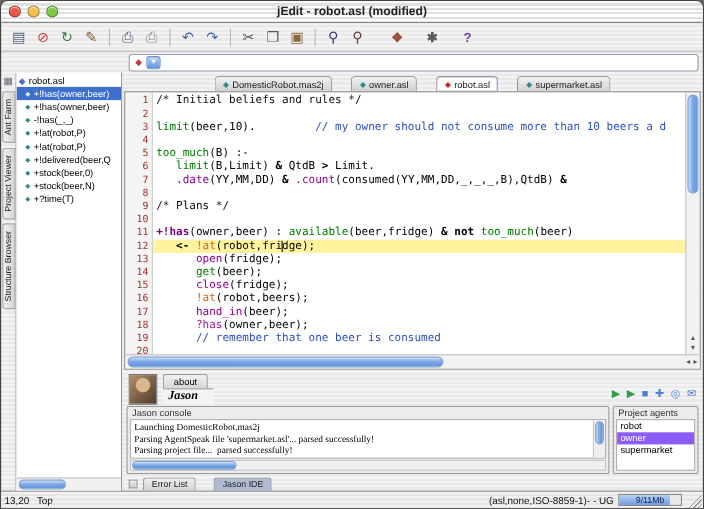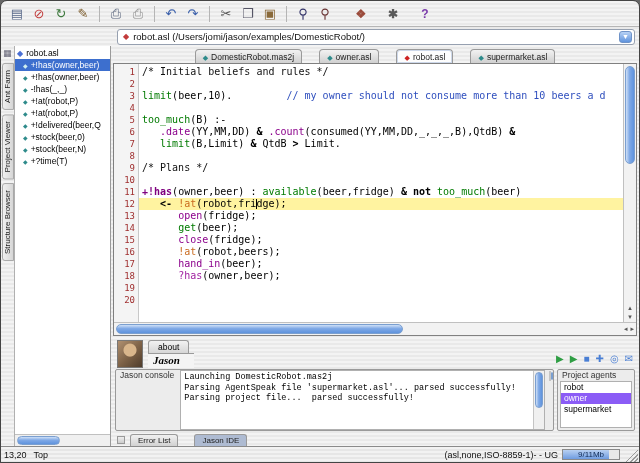--- a/index.html
+++ b/index.html
@@ -69,23 +69,23 @@
   .avatar{width:26px;height:28px;border:1px solid #777;background:
      radial-gradient(circle at 50% 35%,#d9b68c 0 6px,transparent 7px),
      linear-gradient(135deg,#b09070 0%,#7a5f45 55%,#4e3c2c 100%)}
   .about-pane{display:flex;flex-direction:column}
   .about-tab{font-size:8.5px;padding:1px 9px;background:linear-gradient(#f2f2f2,#d6d6d6);border:1px solid #9a9a9a;border-bottom:none;border-radius:3px 3px 0 0;width:max-content}
   .about-name{font-family:"Liberation Serif",serif;font-style:italic;font-weight:bold;font-size:11px;padding:0 14px 2px 5px;border-top:1px solid #9a9a9a;background:#f4f4f4}
   .about-icons{margin-left:auto;display:flex;gap:6px;align-items:center;padding-bottom:4px}
   .aicon{font-size:10px;line-height:10px}
   
   .consolerow{flex:0 0 64px;display:flex;gap:3px;padding:1px 4px}
-  .console-panel{flex:1;border:1px solid #9a9a9a;border-radius:2px;display:flex;flex-direction:row;min-width:0;background:#ececec}
+  .console-panel{flex:1;border:1px solid #9a9a9a;border-radius:2px;display:flex;flex-direction:column;min-width:0;background:#ececec}
   .panel-title{font-size:8.5px;color:#333;padding:0 4px;height:11px;line-height:11px}
-  .console-out{flex:1;background:#fff;border:1px solid #b0b0b0;margin:0 2px;position:relative;font-family:Liberation Mono, monospace;font-size:8.5px;line-height:10.5px;padding:1px 3px;overflow:hidden}
+  .console-out{flex:1;background:#fff;border:1px solid #b0b0b0;margin:0 2px;position:relative;font-family:Liberation Serif, serif;font-size:8.5px;line-height:10.5px;padding:1px 3px;overflow:hidden}
   .conline{white-space:pre}
   .console-vscroll{position:absolute;right:0;top:0;bottom:0;width:11px;background:#f0f0f0;border-left:1px solid #c4c4c4}
   .console-vthumb{position:absolute;left:1px;right:1px;top:1px;height:62%;border-radius:5px;background:linear-gradient(90deg,#cfe0f7,#7fa9e6 45%,#5f93dd);border:1px solid #7a9fd0}
   .console-hscroll{height:10px;margin:1px 2px 2px 2px;background:#f0f0f0;border:1px solid #c4c4c4;position:relative}
   .console-hthumb{position:absolute;left:1px;top:0;bottom:0;width:22%;border-radius:5px;background:linear-gradient(180deg,#cfe0f7,#7fa9e6 45%,#5f93dd);border:1px solid #7a9fd0}
   .agents-panel{flex:0 0 78px;border:1px solid #9a9a9a;border-radius:2px;display:flex;flex-direction:column;background:#ececec}
   .agent-list{flex:1;background:#fff;border:1px solid #b0b0b0;margin:0 2px 2px 2px;font-size:8.5px;overflow:hidden}
   .agrow{height:11px;line-height:11px;padding-left:3px;color:#000;white-space:nowrap}
   .agrow.sel{background:#8b5cf6;color:#fff}
   
@@ -101,20 +101,28 @@
   .memfill{position:absolute;left:0;top:0;bottom:0;background:linear-gradient(180deg,#b8d0f2,#6f9ce0)}
   .memtext{position:absolute;left:0;right:0;text-align:center;font-size:8px;line-height:10px;color:#102a54}
   .resize-grip{width:14px;height:14px;background:
     linear-gradient(135deg,transparent 0 55%,#9a9a9a 55% 60%,transparent 60% 70%,#9a9a9a 70% 75%,transparent 75% 85%,#9a9a9a 85% 90%,transparent 90%)}
 </style>
 </head>
 <body>
 
 <div class="window">
 
+  <div class="titlebar">
+    <div class="tl-buttons" id="tl-buttons">
+        <span class="tlbtn" style="background: rgb(232, 89, 74);"></span>
+        <span class="tlbtn" style="background: rgb(245, 191, 79);"></span>
+        <span class="tlbtn" style="background: rgb(121, 201, 67);"></span>
+      </div>
+    <div class="title-text">jEdit - robot.asl (modified)</div>
+  </div>
 
   <div class="toolbar">
     <span id="tb-left" style="display:flex;gap:2px;align-items:center">
         <span class="tbicon" style="color: rgb(90, 106, 138);">▤</span>
         <span class="tbicon" style="color: rgb(194, 59, 59);">⊘</span>
         <span class="tbicon" style="color: rgb(63, 122, 63);">↻</span>
         <span class="tbicon" style="color: rgb(122, 90, 42);">✎</span>
         <span class="tbsep"></span>
         <span class="tbicon" style="color: rgb(85, 97, 122);">⎙</span>
         <span class="tbicon" style="color: rgb(138, 138, 138);">⎙</span>
@@ -132,21 +140,20 @@
     <span class="tb-right" id="tb-right">
         <span class="tbicon help-badge" style="color: rgb(154, 74, 58);">❖</span>
         <span class="tbicon help-badge" style="color: rgb(90, 90, 90);">✱</span>
         <span class="tbicon help-badge" style="color: rgb(122, 58, 170);">?</span>
       </span>
   </div>
 
   <div class="pathbar">
     <div class="path-combo">
       <span class="path-icon" id="path-icon" style="color: rgb(194, 59, 59);">◆</span>
-      <span class="path-text">robot.asl (/Users/jomi/jason/examples/DomesticRobot/)</span>
       <span class="combo-arrow">▼</span>
     </div>
   </div>
 
   <div class="main">
 
     <div class="vstrip" id="vstrip">
       <span class="vstrip-icon">▦</span>
     <div class="vtab">Ant Farm</div>
         <div class="vtab">Project Viewer</div>
@@ -237,34 +244,34 @@
               <div class="gn">18</div>
               <div class="gn">19</div>
               <div class="gn">20</div>
             </div>
           <div class="codecol" id="code-lines">
               <div class="cl"><span class="tok-c2">/* Initial beliefs and rules */</span></div>
               <div class="cl"></div>
               <div class="cl"><span class="tok-gr">limit</span><span class="tok-pl">(beer,10).         </span><span class="tok-c1">// my owner should not consume more than 10 beers a d</span></div>
               <div class="cl"></div>
               <div class="cl"><span class="tok-gr">too_much</span><span class="tok-pl">(B) :-</span></div>
+              <div class="cl"><span class="tok-pl">   </span><span class="tok-gr">limit</span><span class="tok-pl">(B,Limit) </span><span class="tok-b">&amp;</span><span class="tok-pl"> QtdB </span><span class="tok-b">&gt;</span><span class="tok-pl"> Limit.</span></div>
               <div class="cl"><span class="tok-pl">   </span><span class="tok-ia">.date</span><span class="tok-pl">(YY,MM,DD) </span><span class="tok-b">&amp;</span><span class="tok-pl"> </span><span class="tok-ia">.count</span><span class="tok-pl">(consumed(YY,MM,DD,_,_,_,B),QtdB) </span><span class="tok-b">&amp;</span></div>
-              <div class="cl"><span class="tok-pl">   </span><span class="tok-gr">limit</span><span class="tok-pl">(B,Limit) </span><span class="tok-b">&amp;</span><span class="tok-pl"> QtdB </span><span class="tok-b">&gt;</span><span class="tok-pl"> Limit.</span></div>
               <div class="cl"></div>
               <div class="cl"><span class="tok-c2">/* Plans */</span></div>
               <div class="cl"></div>
               <div class="cl"><span class="tok-gl">+!has</span><span class="tok-pl">(owner,beer) : </span><span class="tok-gr">available</span><span class="tok-pl">(beer,fridge) </span><span class="tok-b">&amp;</span><span class="tok-pl"> </span><span class="tok-b">not</span><span class="tok-pl"> </span><span class="tok-gr">too_much</span><span class="tok-pl">(beer)</span></div>
               <div class="cl cur"><span class="tok-pl">   </span><span class="tok-b">&lt;- </span><span class="tok-or">!at</span><span class="tok-pl">(robot,fridge);</span><span class="caret"></span></div>
               <div class="cl"><span class="tok-pl">      </span><span class="tok-pu">open</span><span class="tok-pl">(fridge);</span></div>
               <div class="cl"><span class="tok-pl">      </span><span class="tok-gr">get</span><span class="tok-pl">(beer);</span></div>
               <div class="cl"><span class="tok-pl">      </span><span class="tok-pu">close</span><span class="tok-pl">(fridge);</span></div>
               <div class="cl"><span class="tok-pl">      </span><span class="tok-or">!at</span><span class="tok-pl">(robot,beers);</span></div>
               <div class="cl"><span class="tok-pl">      </span><span class="tok-pu">hand_in</span><span class="tok-pl">(beer);</span></div>
               <div class="cl"><span class="tok-pl">      </span><span class="tok-ma">?has</span><span class="tok-pl">(owner,beer);</span></div>
-              <div class="cl"><span class="tok-pl">      </span></div>
+              <div class="cl"><span class="tok-pl">      </span><span class="tok-c1">// remember that one beer is consumed</span></div>
             </div>
           <div class="vscroll">
             <div class="vthumb"></div>
             <div class="vscroll-arrows">
               <span>▴</span>
               <span>▾</span>
             </div>
           </div>
         </div>
         <div class="hscroll">

